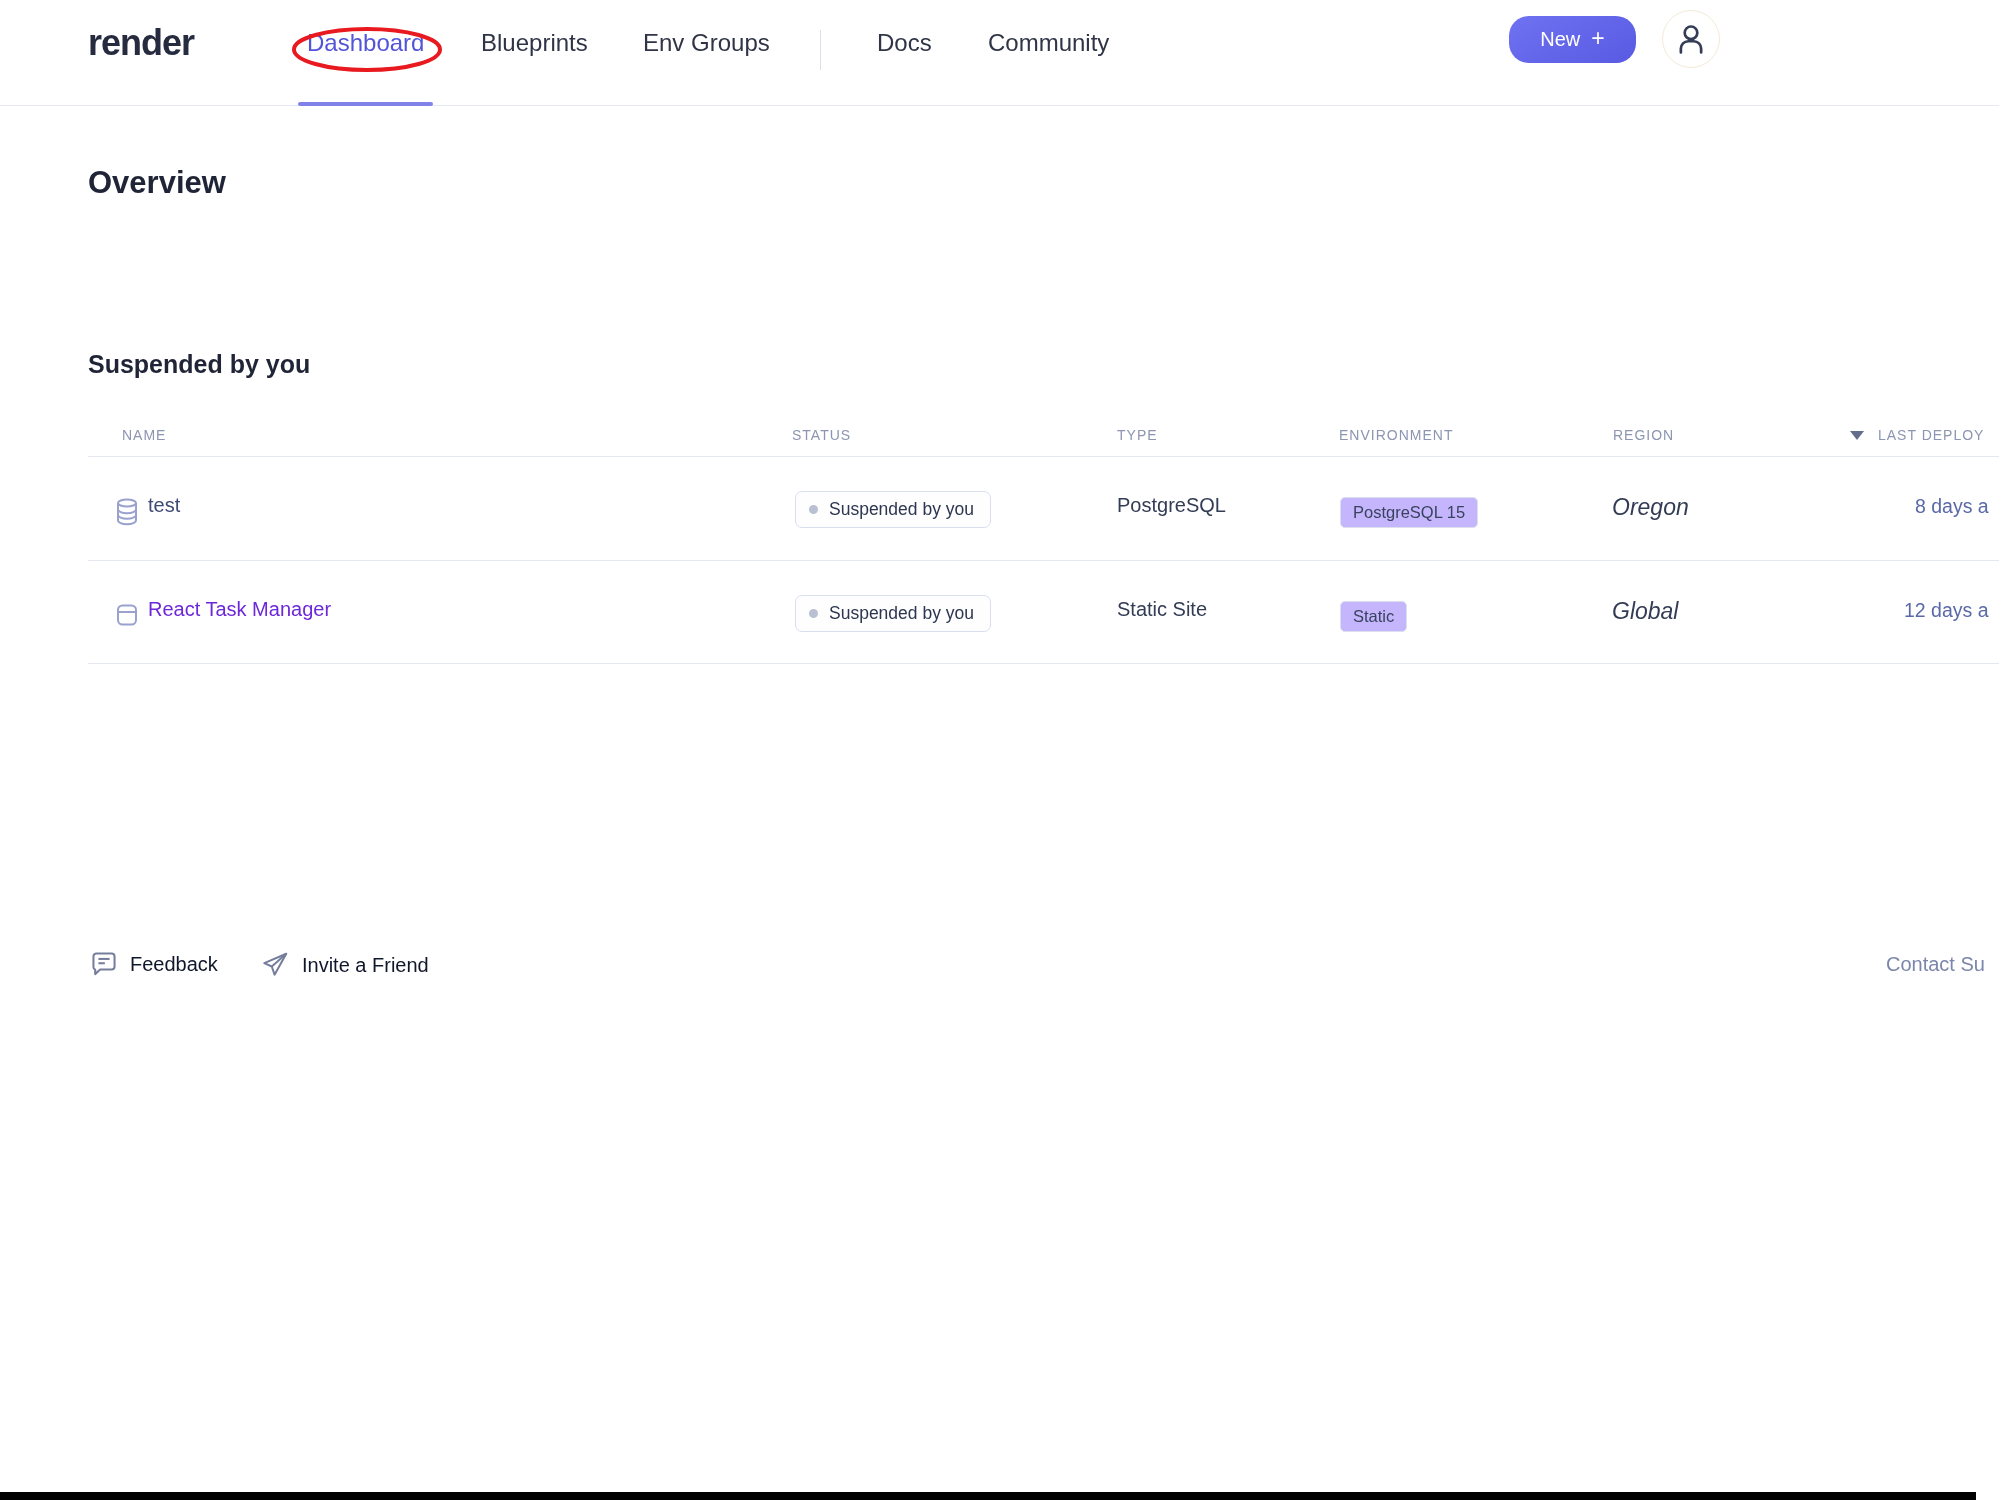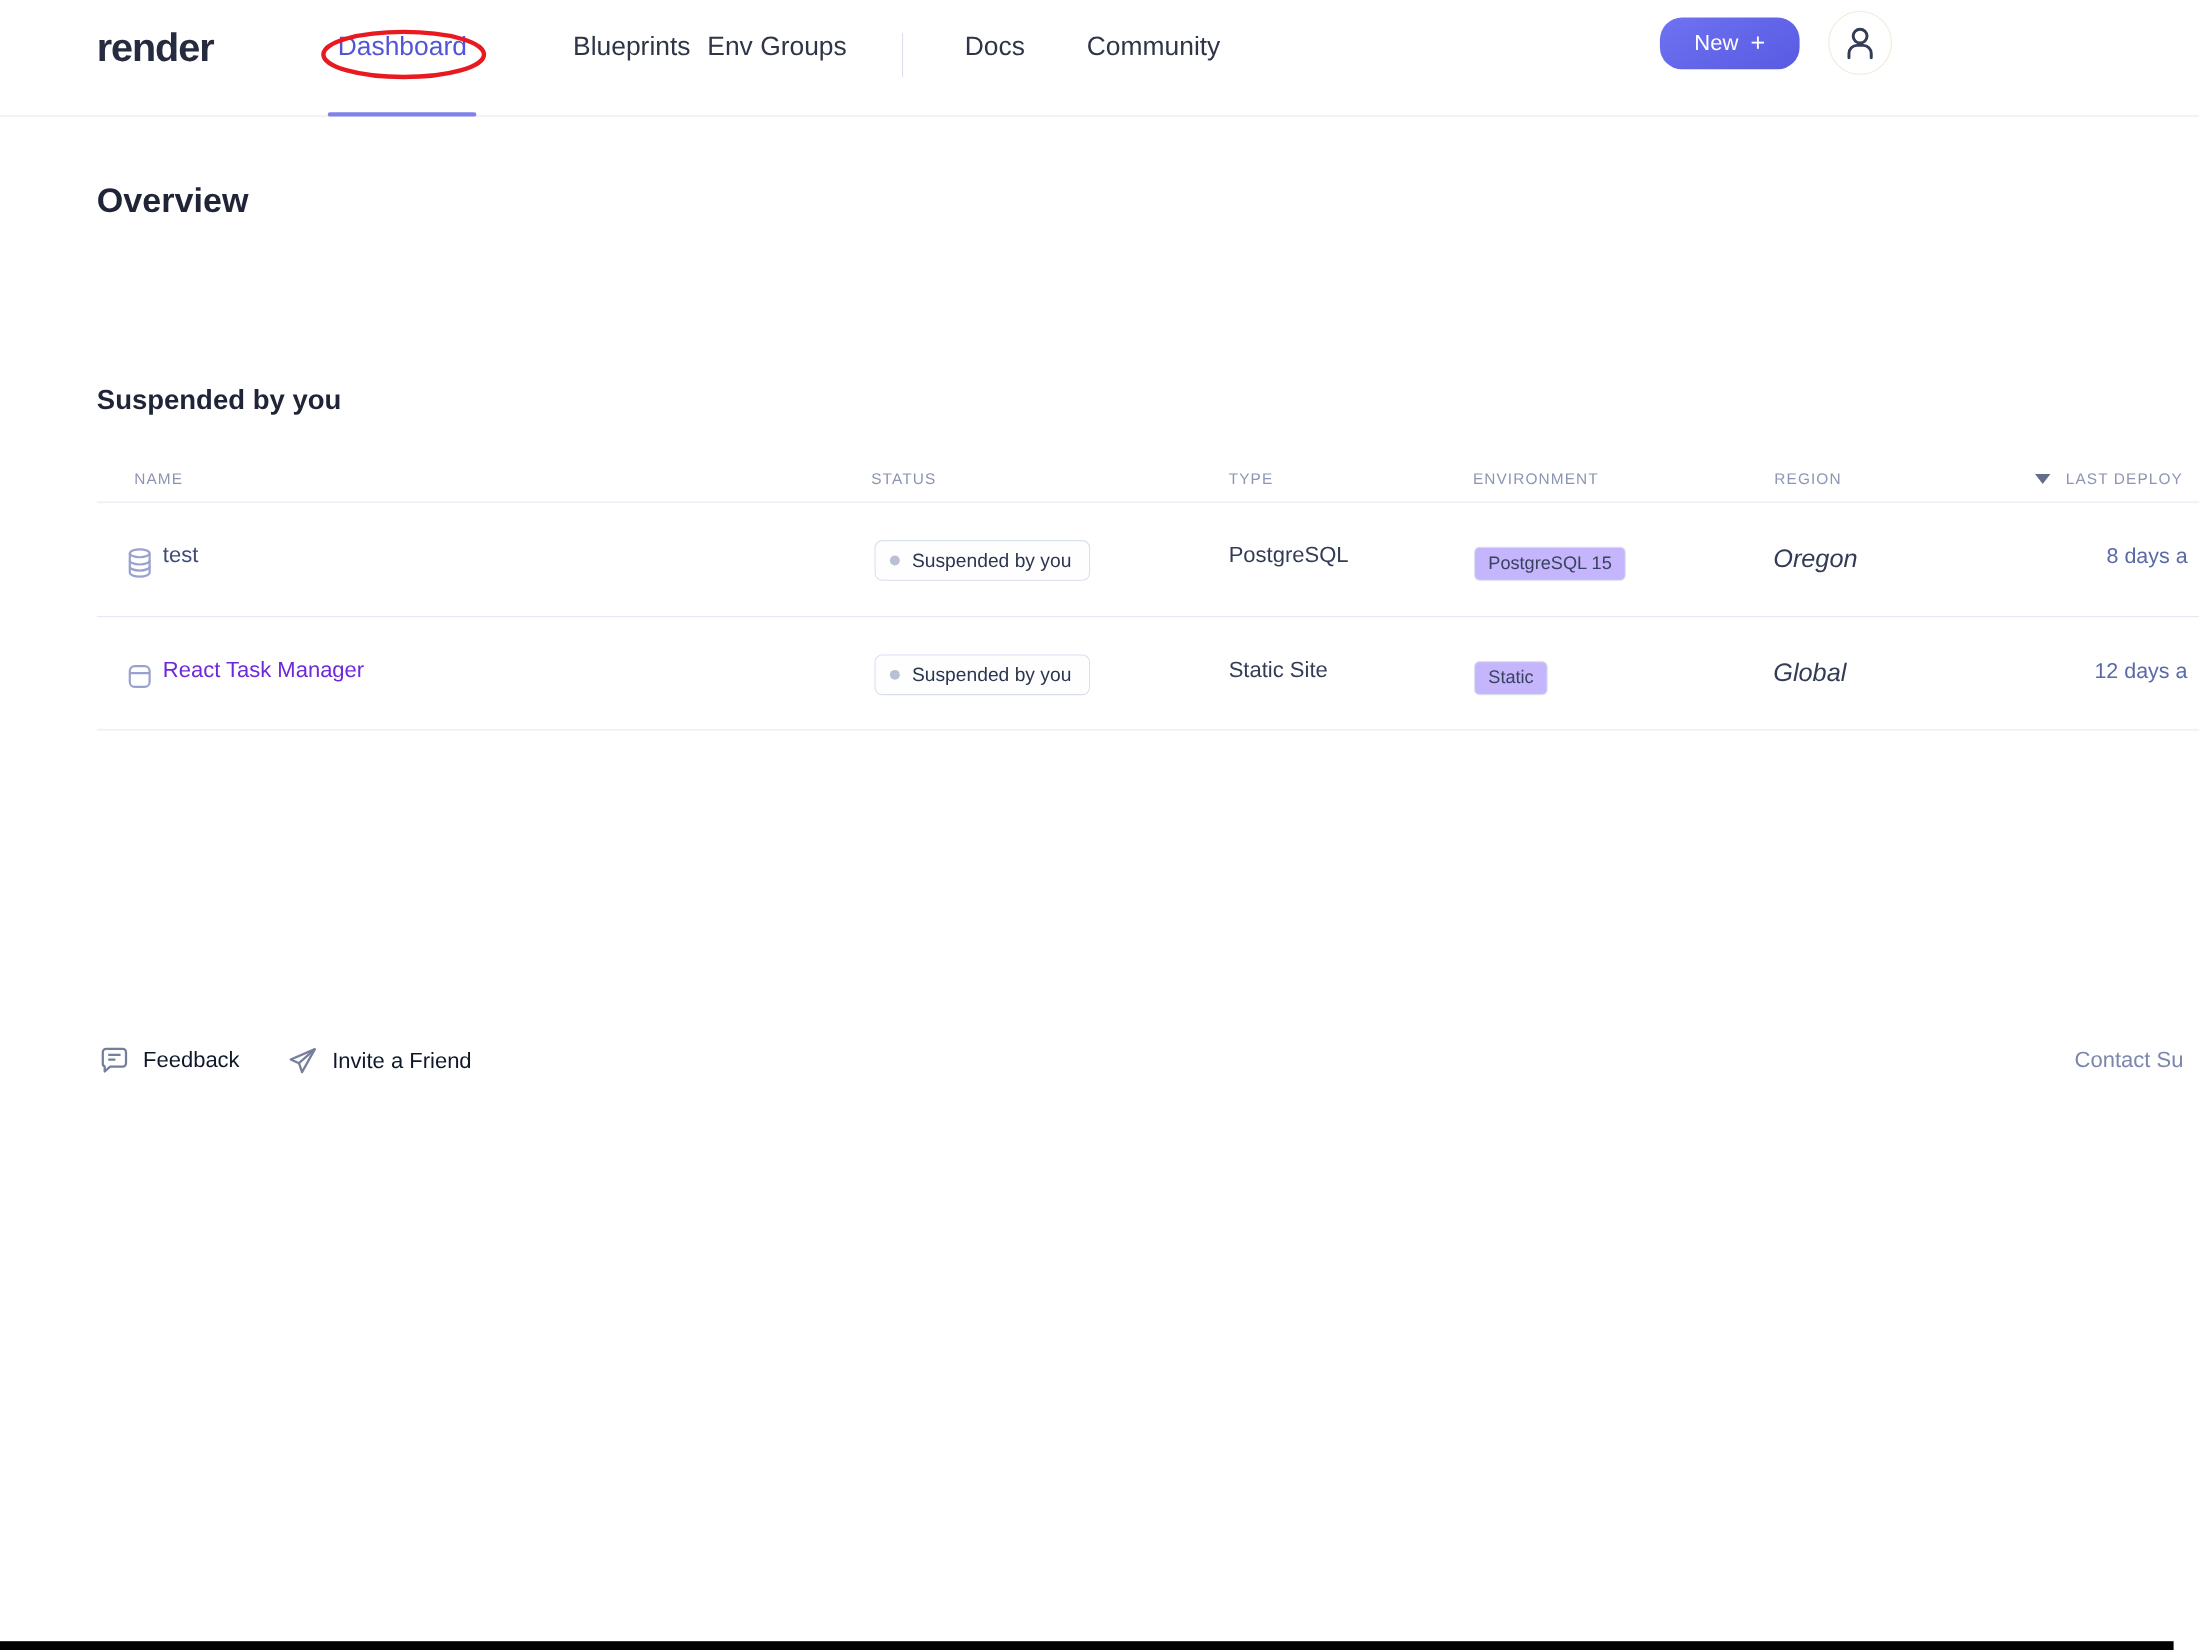--- a/index.html
+++ b/index.html
@@ -7,21 +7,21 @@
     font-family:"Liberation Sans", sans-serif; position:relative; overflow:hidden; }
 
   
   .header { position:absolute; left:0; top:0; width:1999px; height:106px;
     background:#fff; border-bottom:1px solid #e7eaf4;padding-left:48px; }
   .logo { position:absolute; left:88px; top:22px; font-size:36px; font-weight:700;
     color:#262b3f; letter-spacing:-1px; }
   .nav-link { position:absolute; top:29px; font-size:24px; font-weight:500;
     color:#2f3547; cursor:pointer; white-space:nowrap; }
   .nav-dashboard { left:307px; color:#5355d8; }
-  .nav-blueprints { left:481px;margin-left:40px; }
+  .nav-blueprints { left:481px; }
   .nav-envgroups { left:643px; }
   .nav-docs { left:877px; }
   .nav-community { left:988px; }
   .nav-divider { position:absolute; left:820px; top:30px; width:1px; height:40px;
     background:#dcdfeb; }
   .active-underline { position:absolute; left:298px; top:102px; width:135px; height:4px;
     background:#8082e9; border-radius:2px; }
   .annotation-ellipse { position:absolute; left:291px; top:26px; pointer-events:none; }
   .new-button { position:absolute; left:1509px; top:16px; width:127px; height:47px;
     border:none; border-radius:20px; cursor:pointer; color:#fff;

